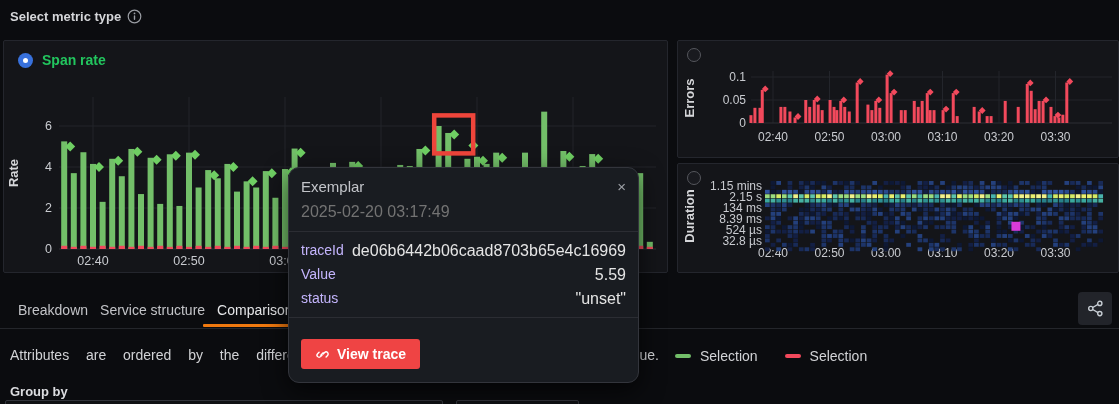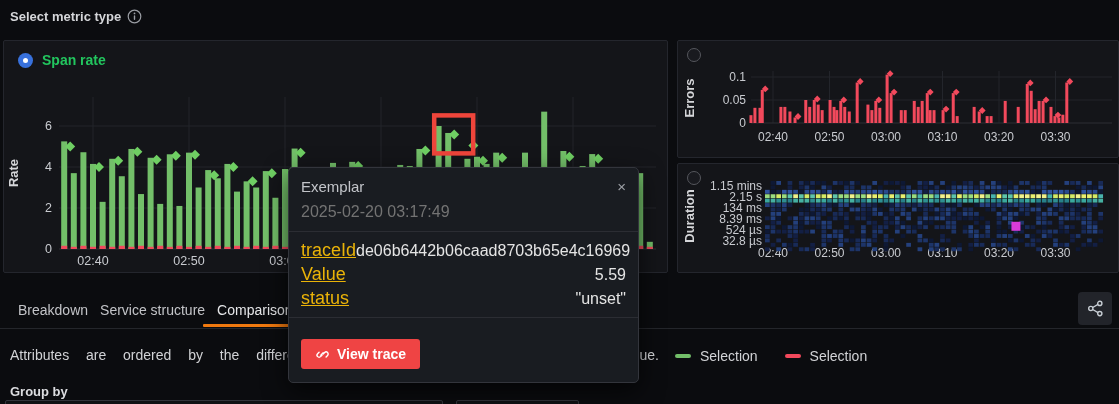--- a/index.html
+++ b/index.html
@@ -30,29 +30,29 @@
         text-align:justify;text-align-last:justify;}
   .legend{position:absolute;left:675px;top:348px;display:flex;align-items:center;gap:9px;font-size:14px;color:#d2d3d6;}
   .dash{width:16px;height:4px;border-radius:2px;display:inline-block;}
   .legend-gap{width:9px;}
   .groupby{position:absolute;left:10px;top:384px;font-size:13px;font-weight:700;color:#dcdde0;}
   .bottom-box{position:absolute;top:400px;height:10px;border:1px solid #32343b;border-radius:2px;background:#101114;box-sizing:border-box;}
   .bb1{left:5px;width:438px;}
   .bb2{left:456px;width:123px;}
   
   .ttip{position:absolute;left:288px;top:167px;width:351px;height:216px;background:#191c21;
-        border:1px solid #33353c;border-radius:5px;box-shadow:0 8px 24px rgba(0,0,0,.65);
+        border:1px solid #33353c;border-radius:11px;box-shadow:0 8px 24px rgba(0,0,0,.65);
         box-sizing:border-box;padding:10px 12px;z-index:20;}
   .ttip-head{display:flex;justify-content:space-between;align-items:center;}
   .ttip-title{font-size:15px;color:#c2c4c9;}
   .ttip-close{font-size:15px;color:#9da0a6;background:none;border:none;cursor:pointer;padding:0;line-height:1;}
   .ttip-date{margin-top:8px;font-size:16px;color:#737373;}
   .ttip-div{height:1px;background:#2b2d33;margin:10px -12px;}
   .kv{display:flex;justify-content:space-between;margin:7px 0;line-height:17px;}
-  .kv .k{font-size:18px;color:#eab308;text-decoration:underline;}
+  .kv .k{font-size:14px;color:#c4b5fd;}
   .kv .v{font-size:16px;font-weight:400;color:#e5e5e5;}
   .trace-btn{margin-top:11px;display:inline-flex;align-items:center;gap:8px;background:#3d71d9;color:#fff;
              border:none;border-radius:3px;padding:7px 14px;font-size:14px;font-weight:600;cursor:pointer;
              font-family:"Liberation Sans","DejaVu Sans",sans-serif;}
 </style>
 </head>
 <body>
 
 <div class="page">
 

